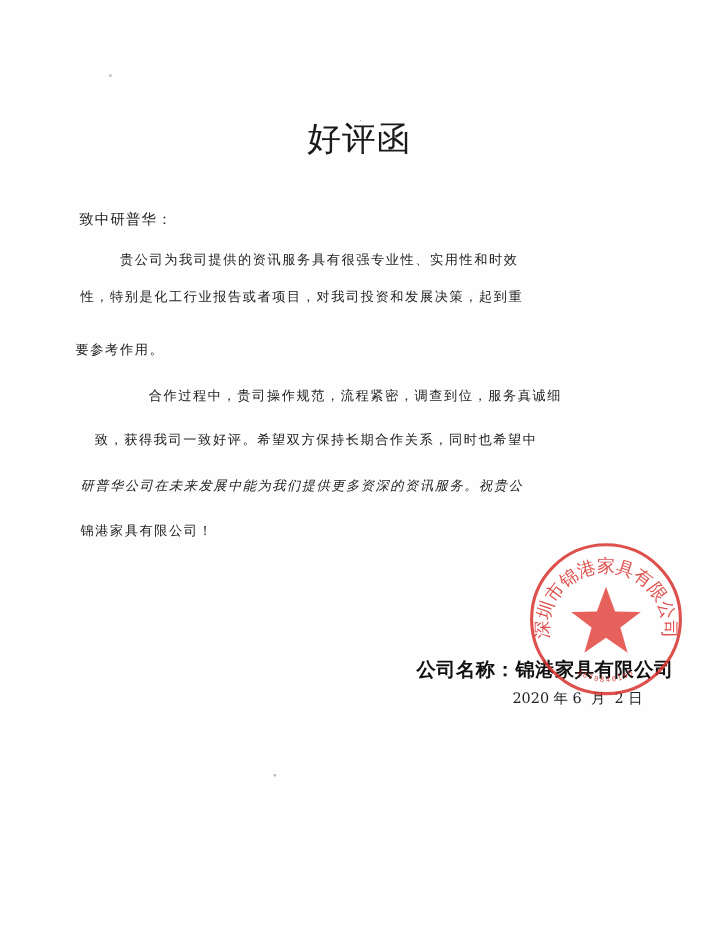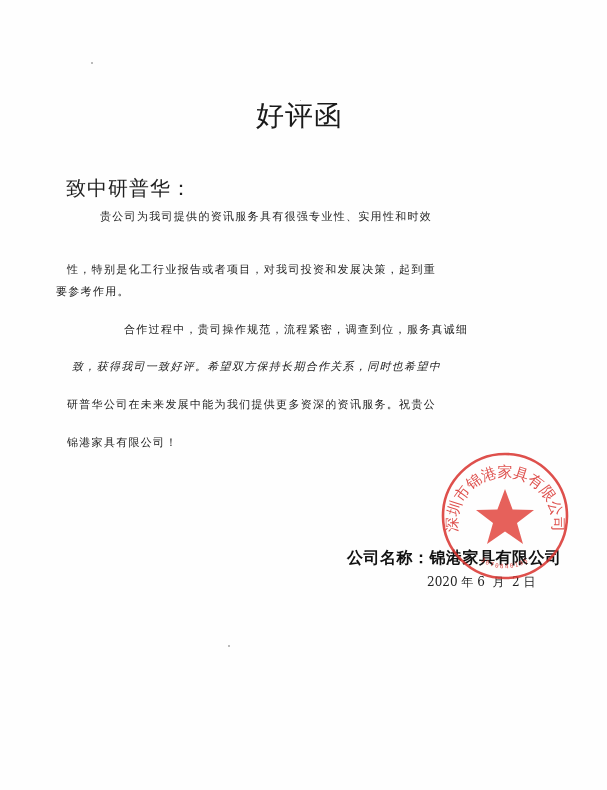--- a/index.html
+++ b/index.html
@@ -28,21 +28,21 @@
       text-align: center;
       font-size: 28px;
       letter-spacing: 1px;
       color: #1a1a1a;
       font-family: "DejaVu Sans", "Liberation Sans", sans-serif;
     }
     .salutation {
       position: absolute;
       left: 66px;
       top: 175px;
-      font-size: 20px;
+      font-size: 12px;
       letter-spacing: 1px;
     }
     .line {
       position: absolute;
       font-size: 11px;
       letter-spacing: 1.3px;
       white-space: nowrap;
       color: #222;
     }
     .signature {
@@ -87,26 +87,26 @@
 
   <div class="speck" style="left:91px;top:62px;"></div>
   <div class="speck" style="left:228px;top:645px;"></div>
   <div class="speck" style="left:300px;top:100px;width:1px;height:1px;"></div>
 
   <div class="title">好评函</div>
 
   <div class="salutation">致中研普华：</div>
 
   <div class="line" style="left:100px;top:209px;">贵公司为我司提供的资讯服务具有很强专业性、实用性和时效</div>
-  <div class="line" style="left:67px;top:262px;text-align:right;">性，特别是化工行业报告或者项目，对我司投资和发展决策，起到重</div>
-  <div class="line" style="left:56px;top:284px;">要参考作用。</div>
+  <div class="line" style="left:67px;top:240px;text-align:right;">性，特别是化工行业报告或者项目，对我司投资和发展决策，起到重</div>
+  <div class="line" style="left:63px;top:284px;">要参考作用。</div>
 
   <div class="line" style="left:100px;top:322px;margin-left:24px;">合作过程中，贵司操作规范，流程紧密，调查到位，服务真诚细</div>
-  <div class="line" style="left:72px;top:359px;font-style:italic;">致，获得我司一致好评。希望双方保持长期合作关系，同时也希望中</div>
-  <div class="line" style="left:67px;top:397px;">研普华公司在未来发展中能为我们提供更多资深的资讯服务。祝贵公</div>
+  <div class="line" style="left:79px;top:359px;">致，获得我司一致好评。希望双方保持长期合作关系，同时也希望中</div>
+  <div class="line" style="left:67px;top:397px;font-style:italic;">研普华公司在未来发展中能为我们提供更多资深的资讯服务。祝贵公</div>
   <div class="line" style="left:67px;top:435px;">锦港家具有限公司！</div>
 
   <svg class="stamp" viewBox="0 0 130 130" xmlns="http://www.w3.org/2000/svg">
     <defs>
       <path id="sealArc" d="M 22 95 A 48 48 0 1 1 108 95" fill="none"></path>
       <path id="codeArc" d="M 30 100 A 44 44 0 0 0 100 100" fill="none"></path>
     </defs>
     <circle cx="65" cy="65" r="62" fill="none" stroke="#d9322e" stroke-width="2.6"></circle>
     <text font-size="15" fill="#d9322e" font-family="DejaVu Sans, sans-serif">
       <textPath href="#sealArc" startOffset="50%" text-anchor="middle">深圳市锦港家具有限公司</textPath>

